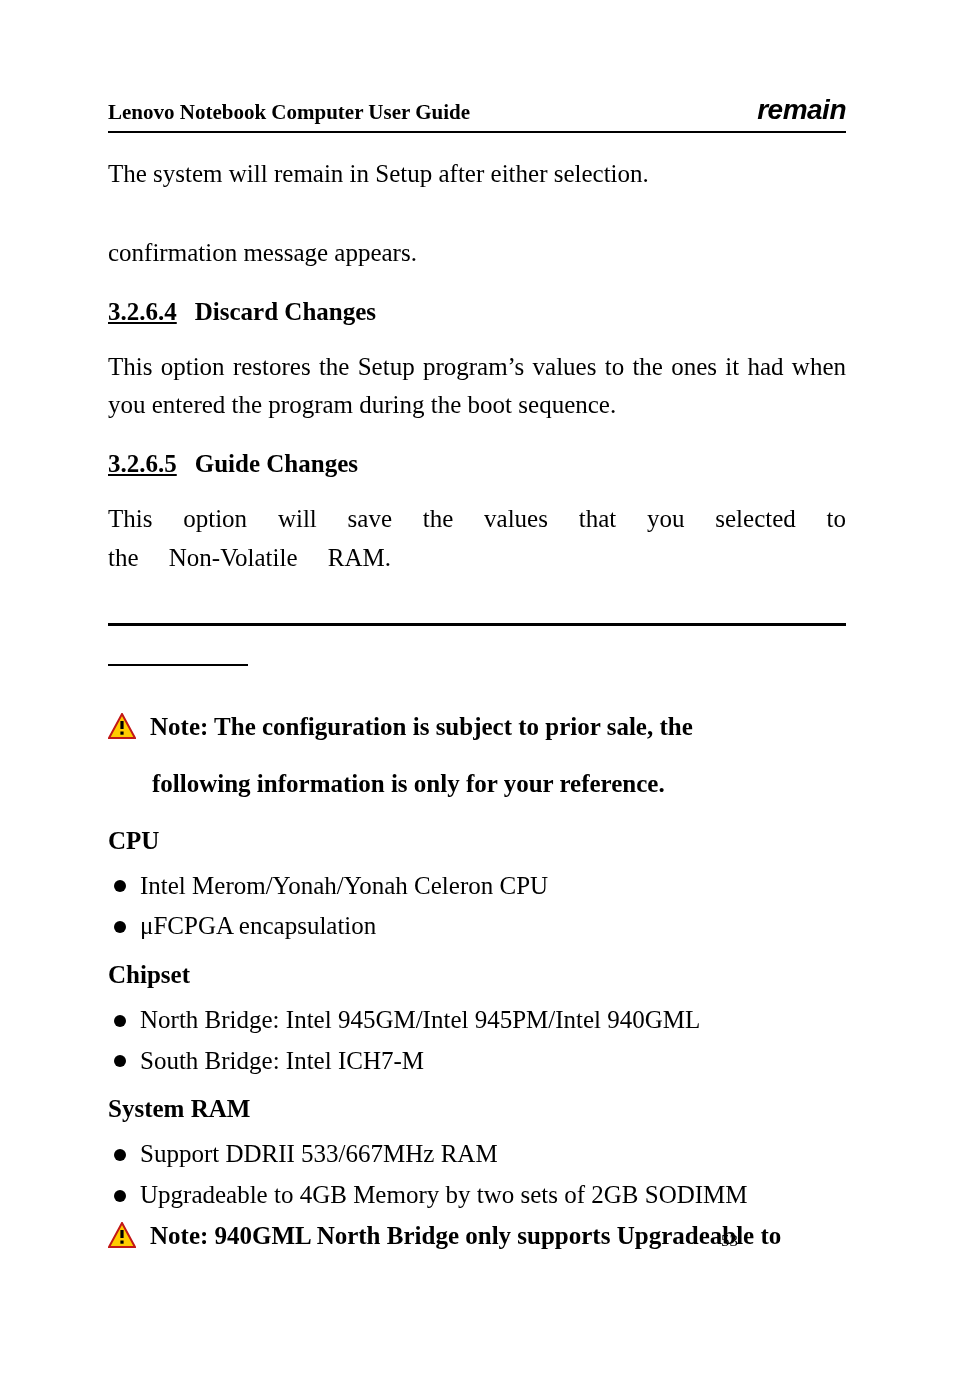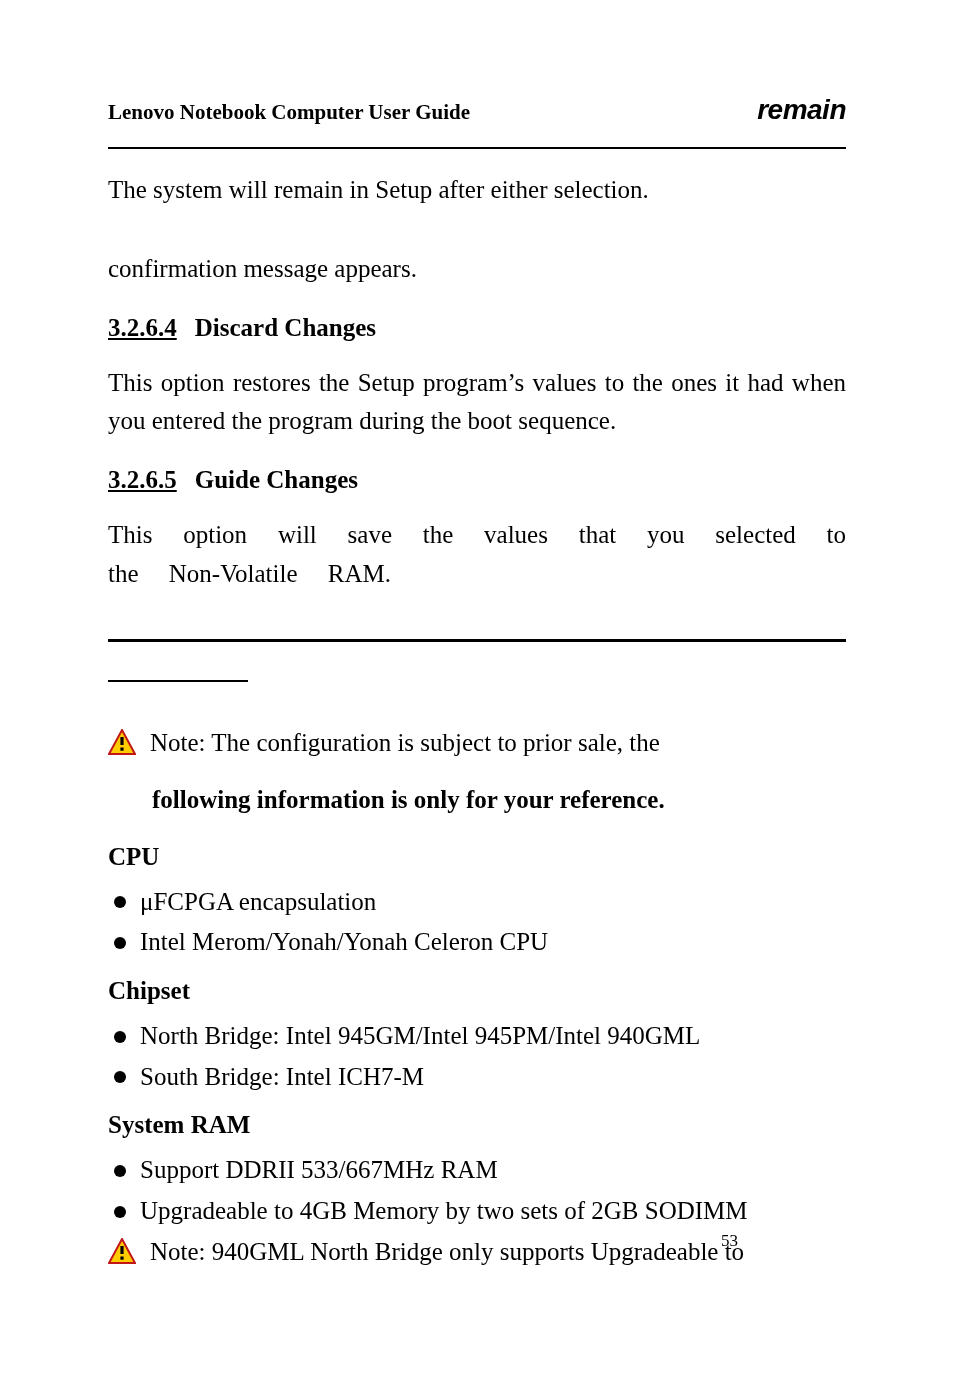--- a/index.html
+++ b/index.html
@@ -10,21 +10,21 @@
     background: #fff;
     padding: 88px 108px 70px 108px;
     font-size: 25px;
     line-height: 1.55;
   }
   .running-head {
     display: flex;
     align-items: baseline;
     justify-content: space-between;
     border-bottom: 2px solid #000;
-    padding-bottom: 16px;
+    padding-bottom: 0;
     margin-bottom: 22px;
   }
   .running-head .title {
     font-family: "Times New Roman", Times, serif;
     font-weight: 700;
     font-size: 21px;
   }
   .running-head .brand {
     font-family: Arial, Helvetica, sans-serif;
     font-weight: 900;
@@ -53,21 +53,21 @@
     margin-top: 38px;
     margin-bottom: 42px;
   }
   .note-row {
     display: flex;
     align-items: flex-start;
     gap: 14px;
     margin-bottom: 10px;
   }
   .note-row .icon { flex: 0 0 auto; margin-top: 4px; }
-  .note-row .text { font-weight: 400; }
+  .note-row .text { font-weight: 700; }
   .note-indent { margin-left: 44px; font-weight: 700; margin-top: 14px; margin-bottom: 18px; }
   .sec-head { font-weight: 700; margin-top: 10px; margin-bottom: 6px; }
   ul.bullets { list-style: none; padding-left: 0; }
   ul.bullets li {
     position: relative;
     padding-left: 32px;
     margin: 2px 0;
   }
   ul.bullets li::before {
     content: "";
@@ -120,22 +120,22 @@
       <rect x="12.4" y="8" width="3.2" height="8" fill="#000"></rect>
       <rect x="12.4" y="18.5" width="3.2" height="3.2" fill="#000"></rect>
     </svg>
   </span>
   <span class="text">Note: The configuration is subject to prior sale, the</span>
 </div>
 <p class="note-indent">following information is only for your reference.</p>
 
 <p class="sec-head">CPU</p>
 <ul class="bullets">
+  <li>Intel Merom/Yonah/Yonah Celeron CPU</li>
   <li>μFCPGA encapsulation</li>
-  <li>Intel Merom/Yonah/Yonah Celeron CPU</li>
 </ul>
 
 <p class="sec-head">Chipset</p>
 <ul class="bullets">
   <li>North Bridge: Intel 945GM/Intel 945PM/Intel 940GML</li>
   <li>South Bridge: Intel ICH7‑M</li>
 </ul>
 
 <p class="sec-head">System RAM</p>
 <ul class="bullets">

